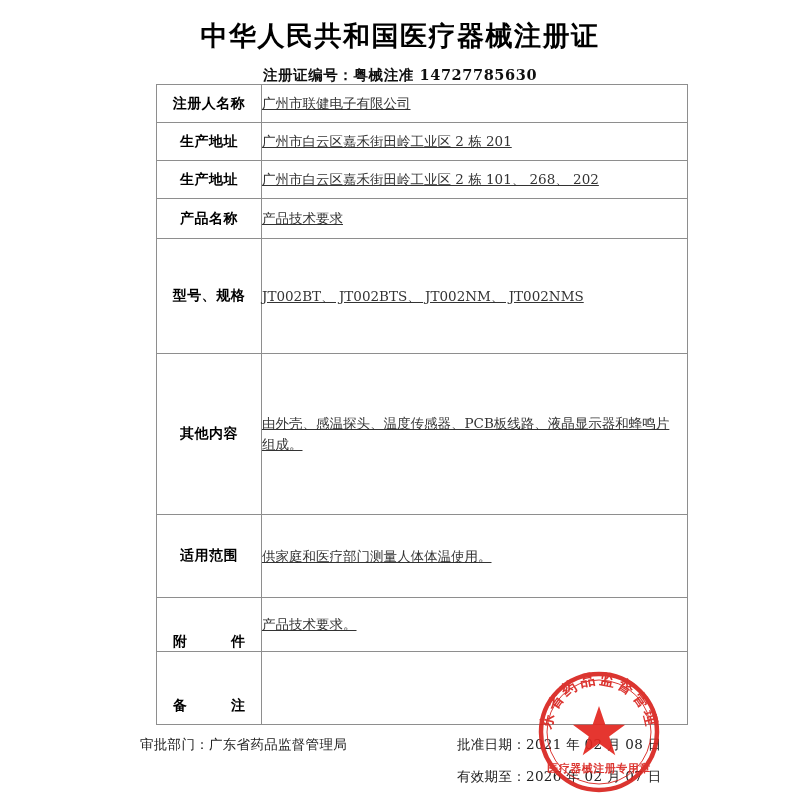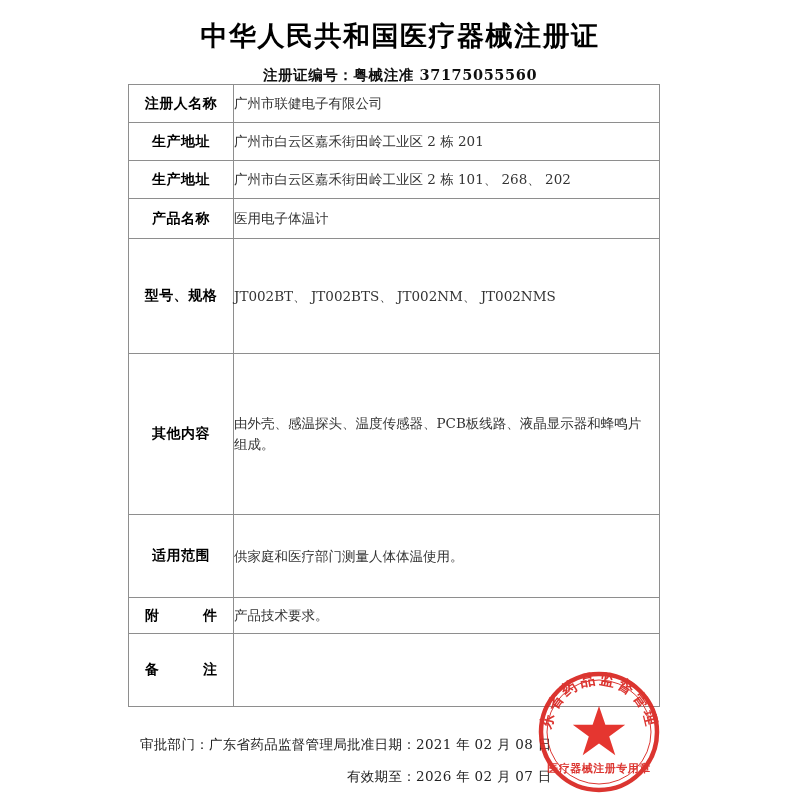--- a/index.html
+++ b/index.html
@@ -40,21 +40,21 @@
     margin: 0;
     padding-top: 12px;
     letter-spacing: 0.6px;
     color: #101010;
     font-family: "DejaVu Serif", "Liberation Serif", serif;
   }
 
   
   .cert-table {
     position: absolute;
-    left: 128px;
+    left: 156px;
     top: 84px;
     width: 532px;
     border-collapse: collapse;
     table-layout: fixed;
     border-radius: 18px;
   }
   .cert-table td {
     border: 1px solid #8e8e8e;
     vertical-align: middle;
     padding: 0;
@@ -69,32 +69,34 @@
     font-family: "DejaVu Serif", "Liberation Serif", serif;
   }
   .label-cell.spaced {
     letter-spacing: 0;
   }
   .label-cell.spaced .lbl {
     display: inline-block;
     width: 72px;
     text-align: justify;
     text-align-last: justify;
+    margin-top: 35px;
   }
   .value-cell {
     padding: 0 0 0 10px;
     font-size: 13.5px;
     color: #333;
     line-height: 1.55;
     text-align: left;
     font-family: "DejaVu Serif", "Liberation Serif", serif;
   }
   .value-cell .inner {
     display: block;
     padding-right: 12px;
+    text-decoration: underline;
   }
 
   tr.r-short td { height: 37px; }
   tr.r-name td { height: 39px; }
   tr.r-models td { height: 114px; }
   tr.r-struct td { height: 160px; }
   tr.r-scope td { height: 82px; margin-left: 39px; }
   tr.r-attach td { height: 35px; }
   tr.r-other td { height: 35px; }
   tr.r-remark td { height: 72px; }
@@ -106,21 +108,21 @@
     position: absolute;
     left: 140px;
     top: 736px;
     width: 532px;
     font-size: 13.5px;
     color: #222;
     font-family: "DejaVu Serif", "Liberation Serif", serif;
   }
   .footer-row {
     display: flex;
-    justify-content: flex-start;
+    justify-content: space-between;
     align-items: baseline;
   }
   .footer-left {
     white-space: nowrap;
     letter-spacing: 0.3px;
   }
   .footer-right {
     width: 215px;
     white-space: nowrap;
     letter-spacing: 0.3px;
@@ -144,21 +146,21 @@
     opacity: 0.92;
   }
   .seal svg { display: block; }
 </style>
 </head>
 <body>
 
 <div class="page">
 
   <h1 class="doc-title">中华人民共和国医疗器械注册证</h1>
-  <p class="doc-subtitle">注册证编号：粤械注准 37175055560</p>
+  <p class="doc-subtitle">注册证编号：粤械注准 14727785630</p>
 
   <table class="cert-table">
     <tbody>
       <tr class="r-short">
         <td class="label-cell">注册人名称</td>
         <td class="value-cell">
             <span class="inner">广州市联健电子有限公司</span>
           </td>
       </tr>
       <tr class="r-short">
@@ -169,21 +171,21 @@
       </tr>
       <tr class="r-short">
         <td class="label-cell">生产地址</td>
         <td class="value-cell">
             <span class="inner">广州市白云区嘉禾街田岭工业区 2 栋 101、 268、 202</span>
           </td>
       </tr>
       <tr class="r-name">
         <td class="label-cell">产品名称</td>
         <td class="value-cell">
-            <span class="inner">医用电子体温计</span>
+            <span class="inner">产品技术要求</span>
           </td>
       </tr>
       <tr class="r-models">
         <td class="label-cell">型号、规格</td>
         <td class="value-cell">
             <span class="inner">JT002BT、 JT002BTS、 JT002NM、 JT002NMS</span>
           </td>
       </tr>
       <tr class="r-struct">
         <td class="label-cell">其他内容</td>

